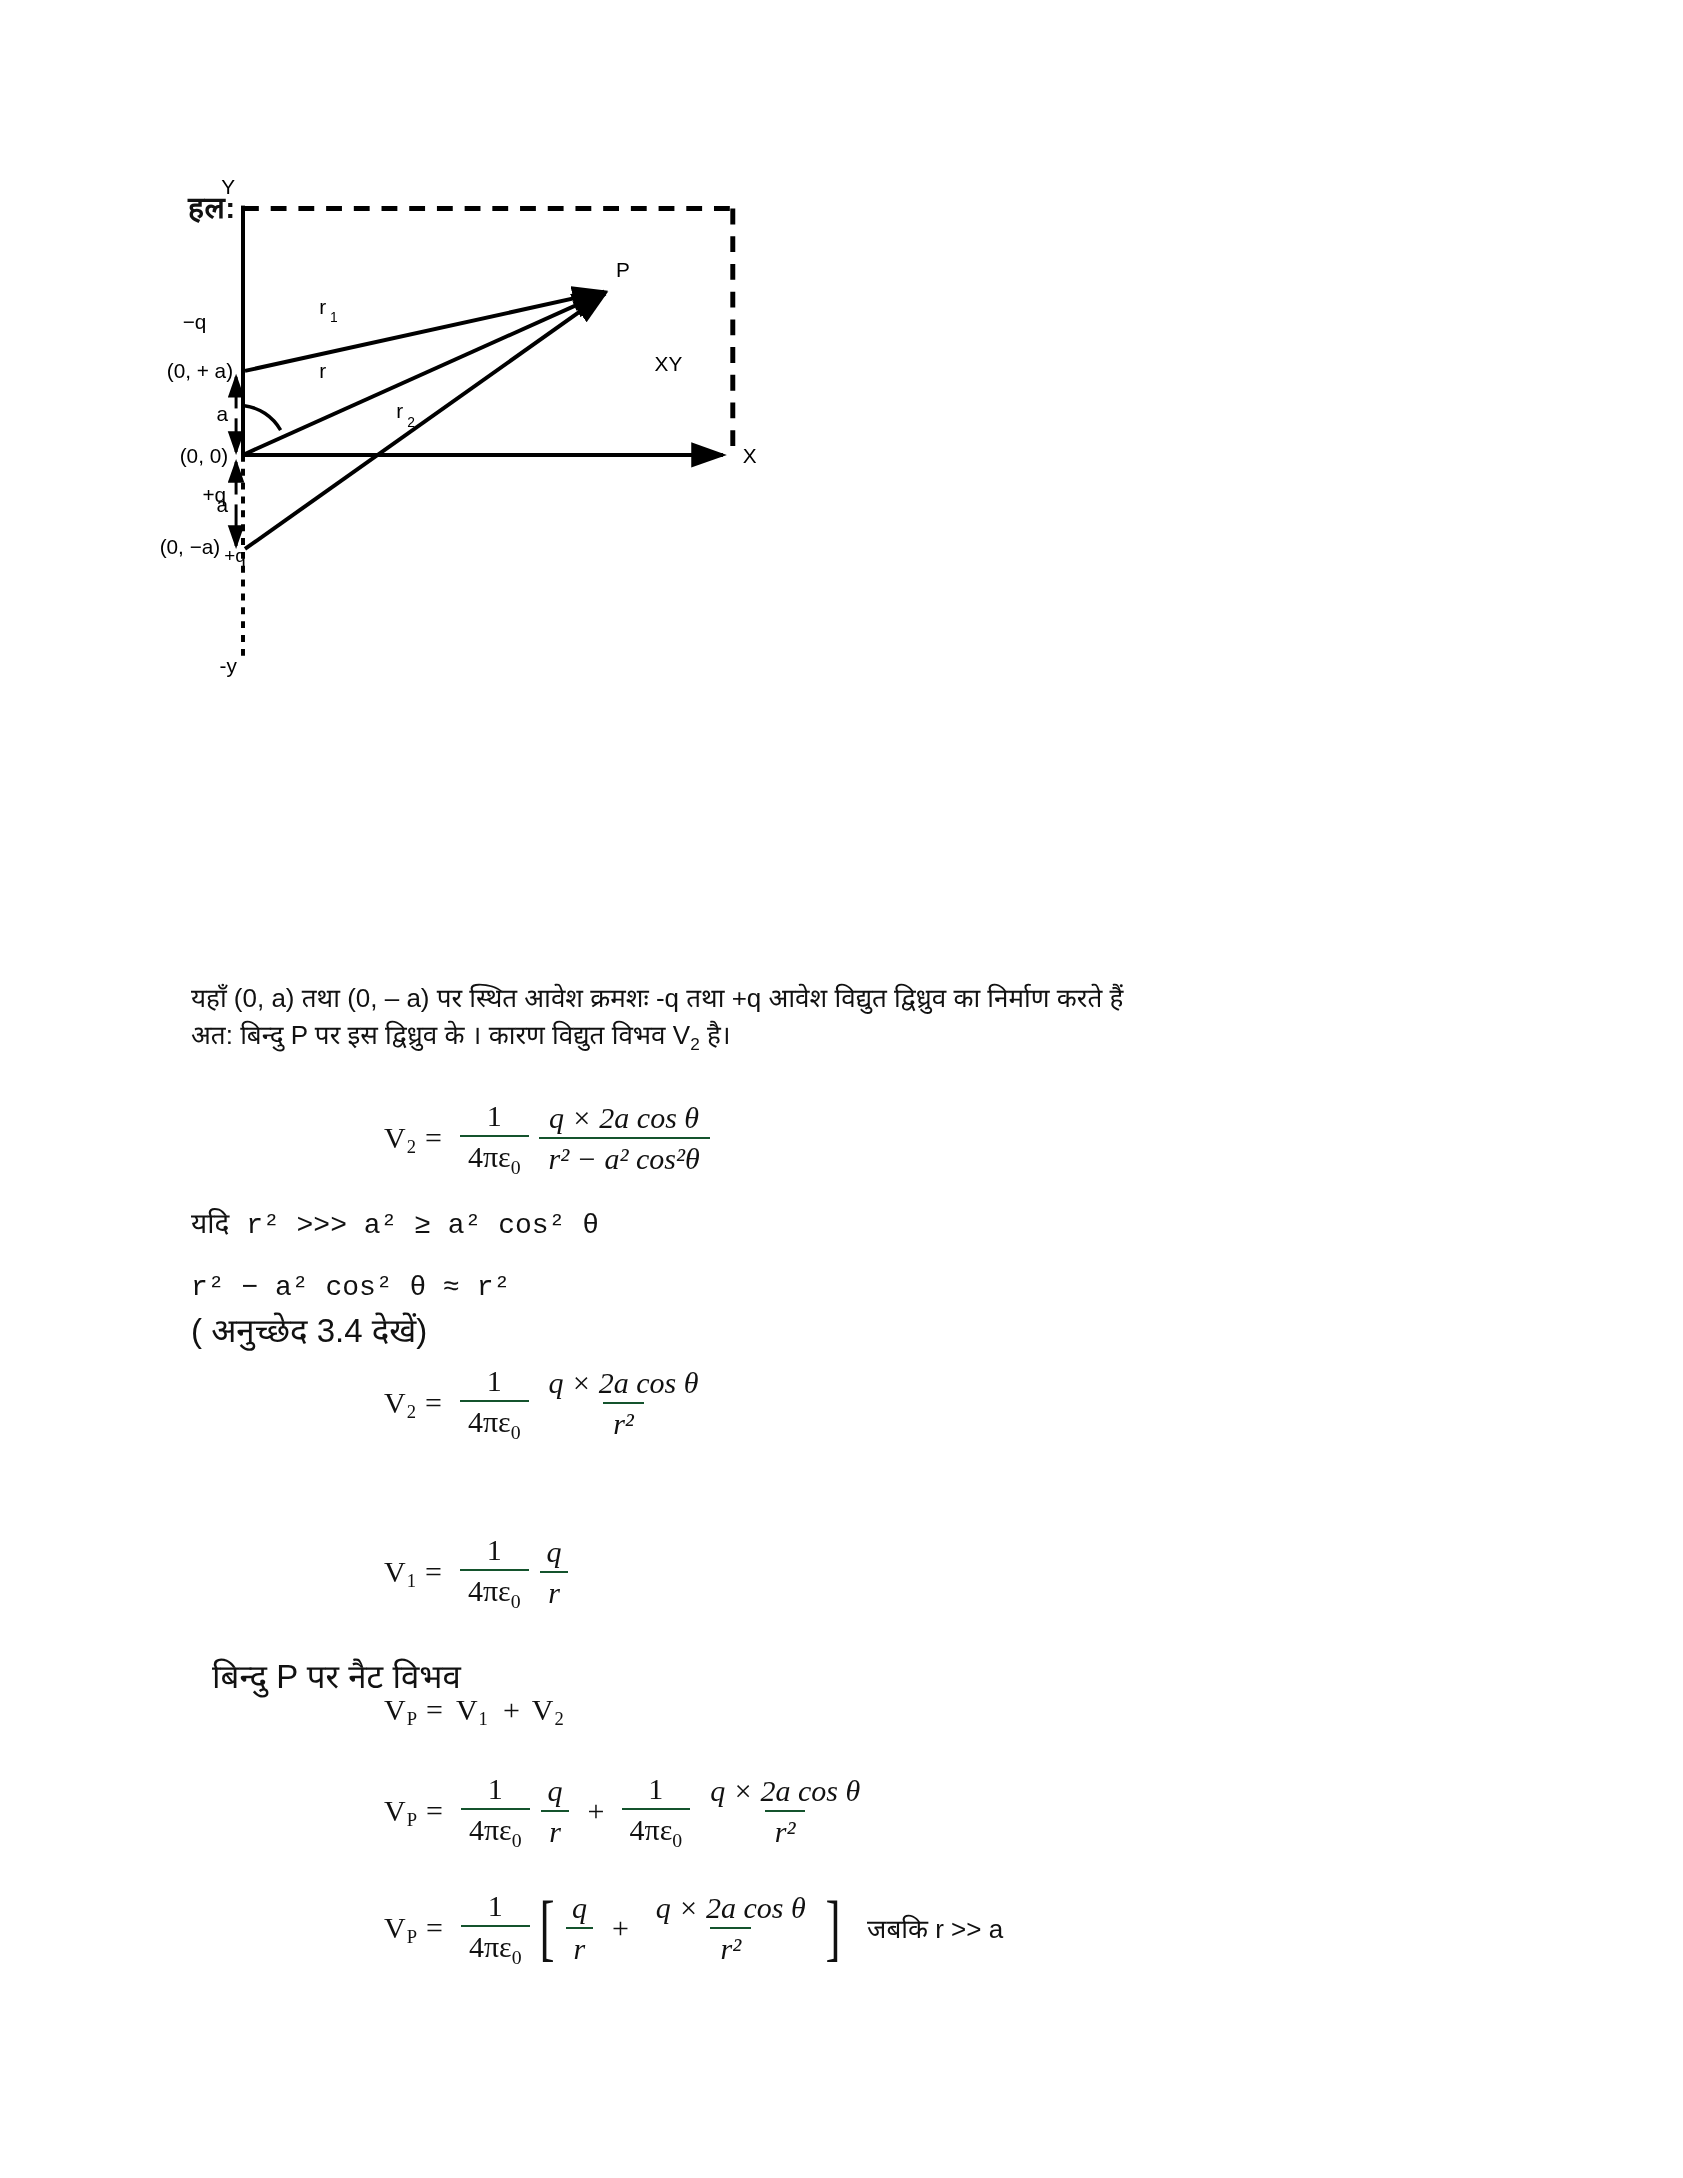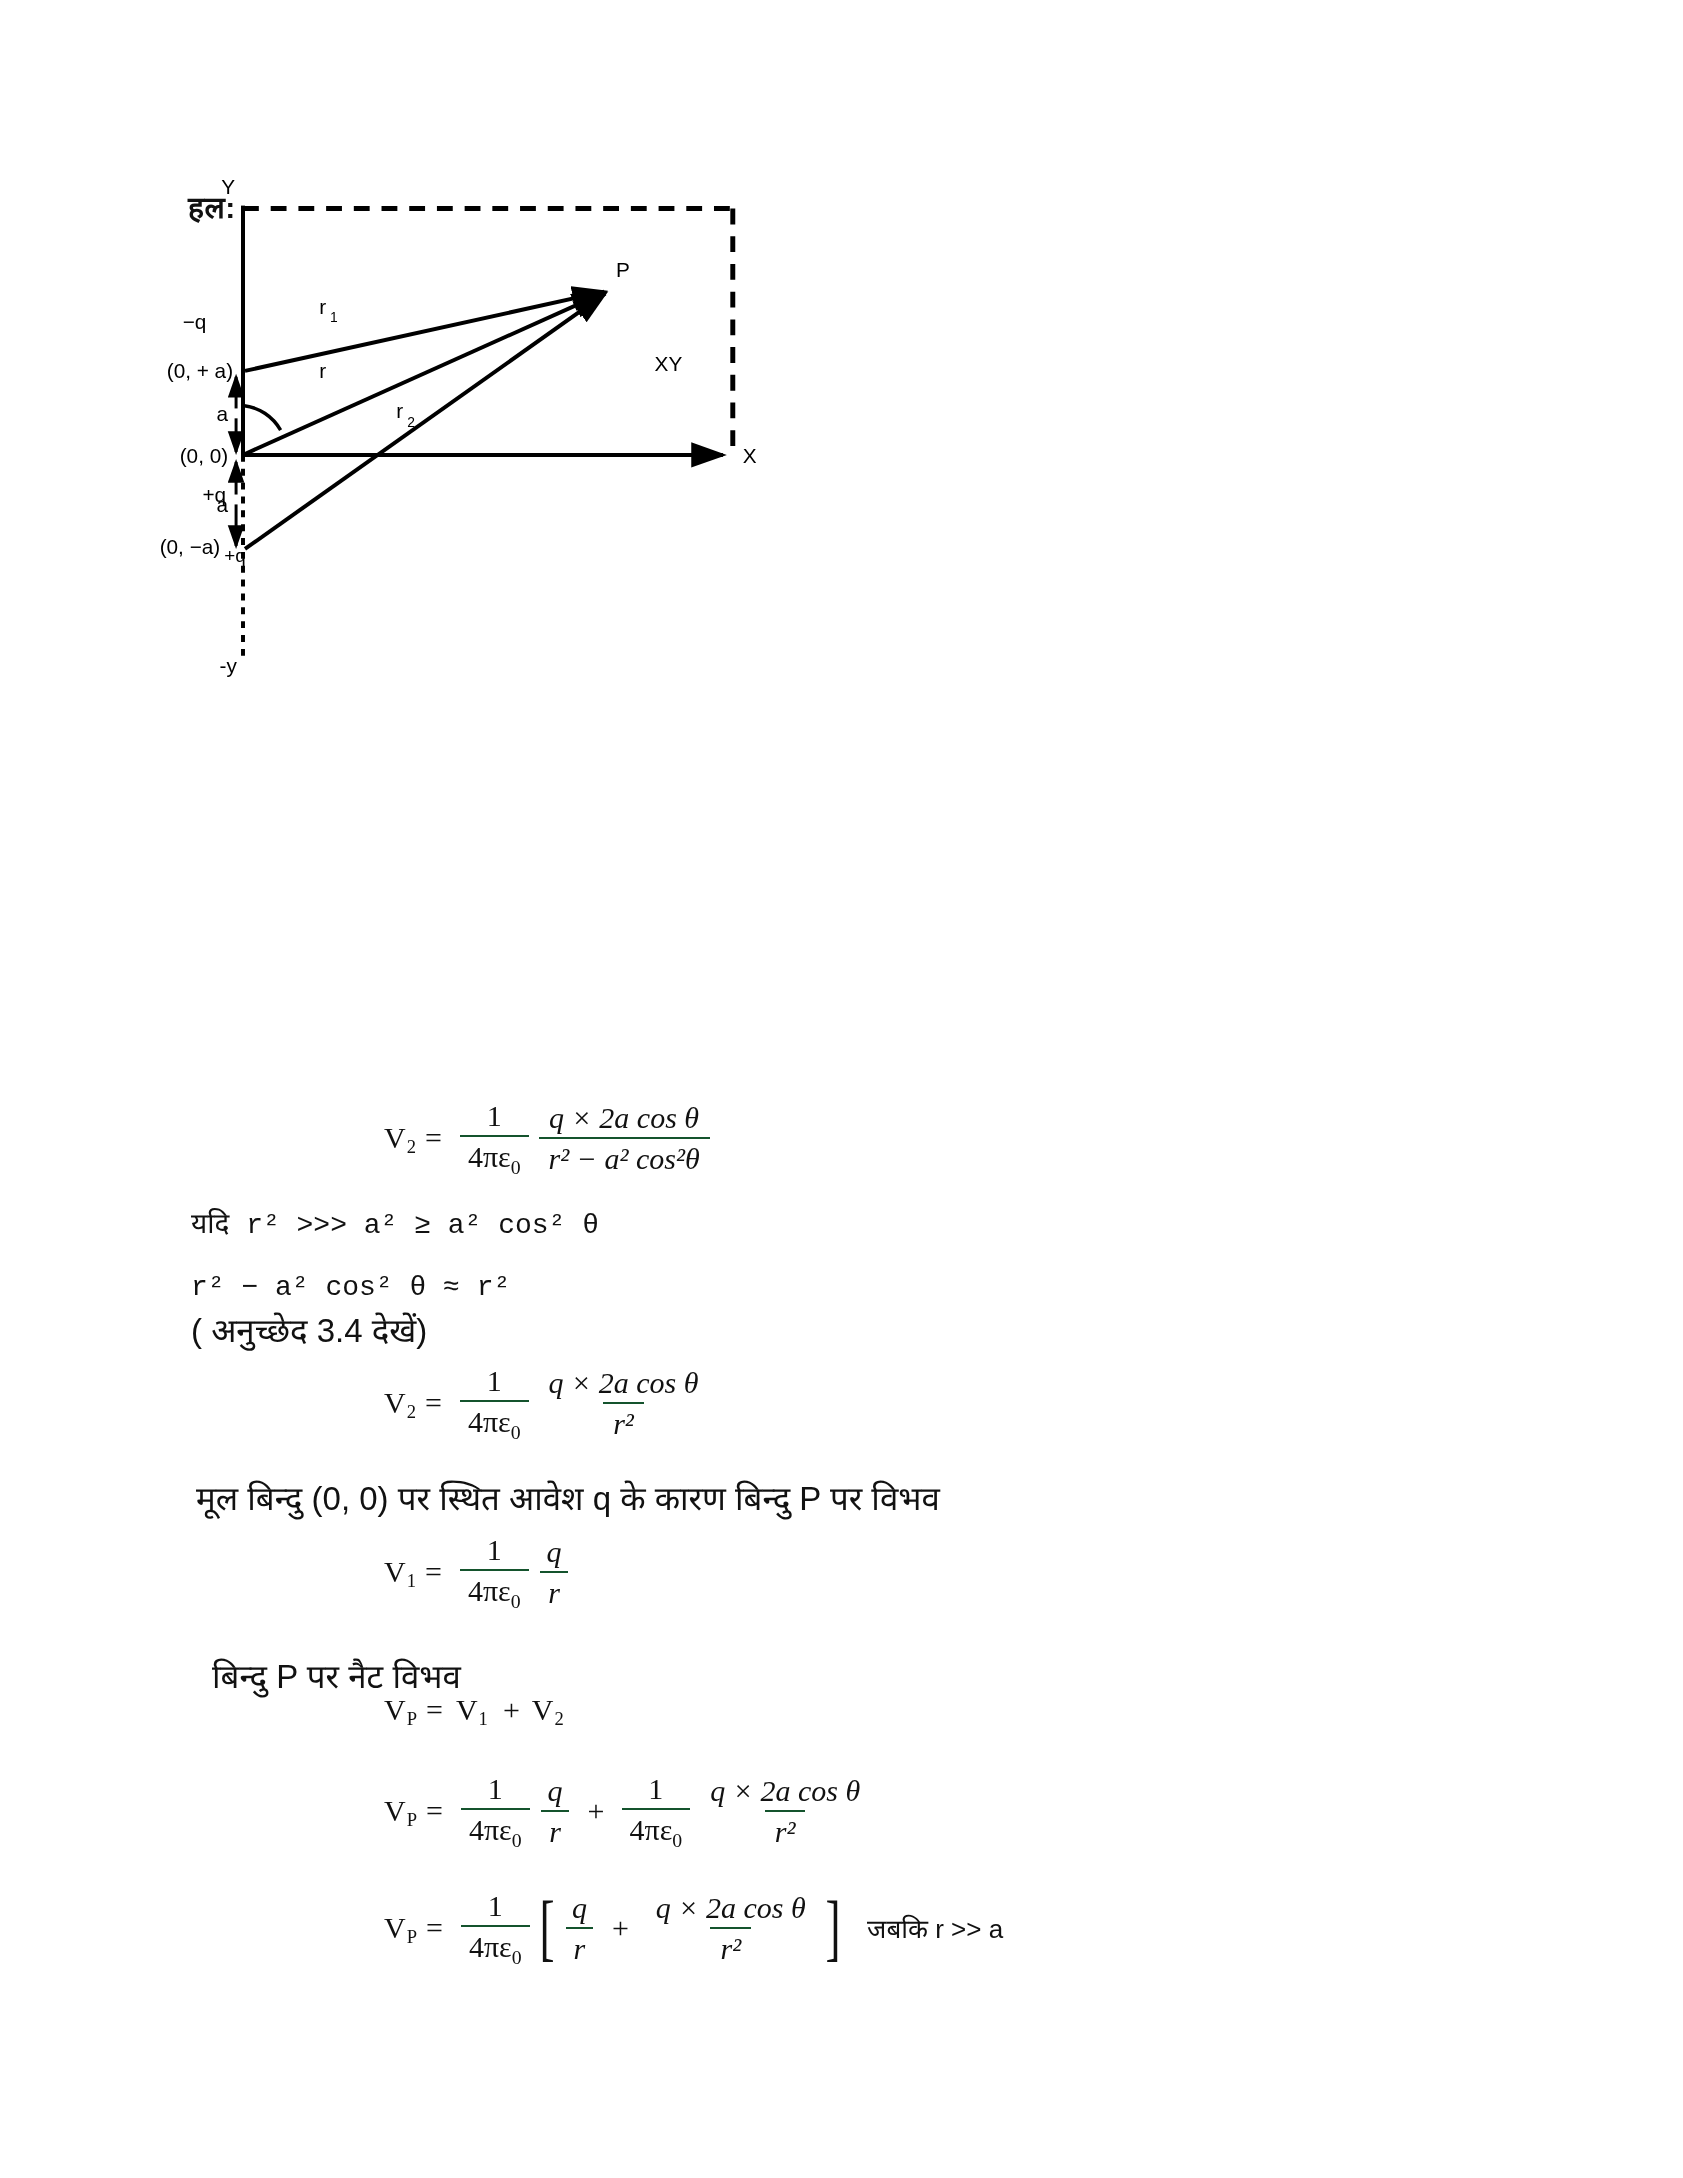--- a/index.html
+++ b/index.html
@@ -207,20 +207,26 @@
         <text class="fig-sub" x="183" y="156">1</text>
       </g>
       <text class="fig-label" x="172" y="212">r</text>
       <g>
         <text class="fig-label" x="250" y="253">r</text>
         <text class="fig-sub" x="261" y="262">2</text>
       </g>
     </svg>
   </div>
 
+  <div class="para" style="top:980px">
+    <div>यहाँ (0, a) तथा (0, – a) पर स्थित आवेश क्रमशः -q तथा +q आवेश विद्युत द्विध्रुव का निर्माण करते हैं</div>
+    <div>
+      <span>अत: बिन्दु P पर इस द्विध्रुव के । कारण विद्युत विभव V</span><sub>2</sub><span> है।</span>
+    </div>
+  </div>
 
   <div class="math" style="left:384px; top:1099px;">
     <span class="var">
         <span>V</span>
         <sub>2</sub>
       </span>
     <span class="eq">=</span>
     <span class="frac">
       <span class="num">1</span>
       <span class="den"><span>4πε</span><sub>0</sub></span>
@@ -244,21 +250,20 @@
     <span class="frac">
       <span class="num">1</span>
       <span class="den"><span>4πε</span><sub>0</sub></span>
     </span>
     <span class="frac wide">
       <span class="num it">q × 2a cos θ</span>
       <span class="den it">r²</span>
     </span>
   </div>
 
-  <div class="textline" style="left:196px; top:1463px;">मूल बिन्दु (0, 0) पर स्थित आवेश q के कारण बिन्दु P पर विभव</div>
 
   <div class="math" style="left:384px; top:1533px;">
     <span class="var">
         <span>V</span>
         <sub>1</sub>
       </span>
     <span class="eq">=</span>
     <span class="frac">
       <span class="num">1</span>
       <span class="den"><span>4πε</span><sub>0</sub></span>

